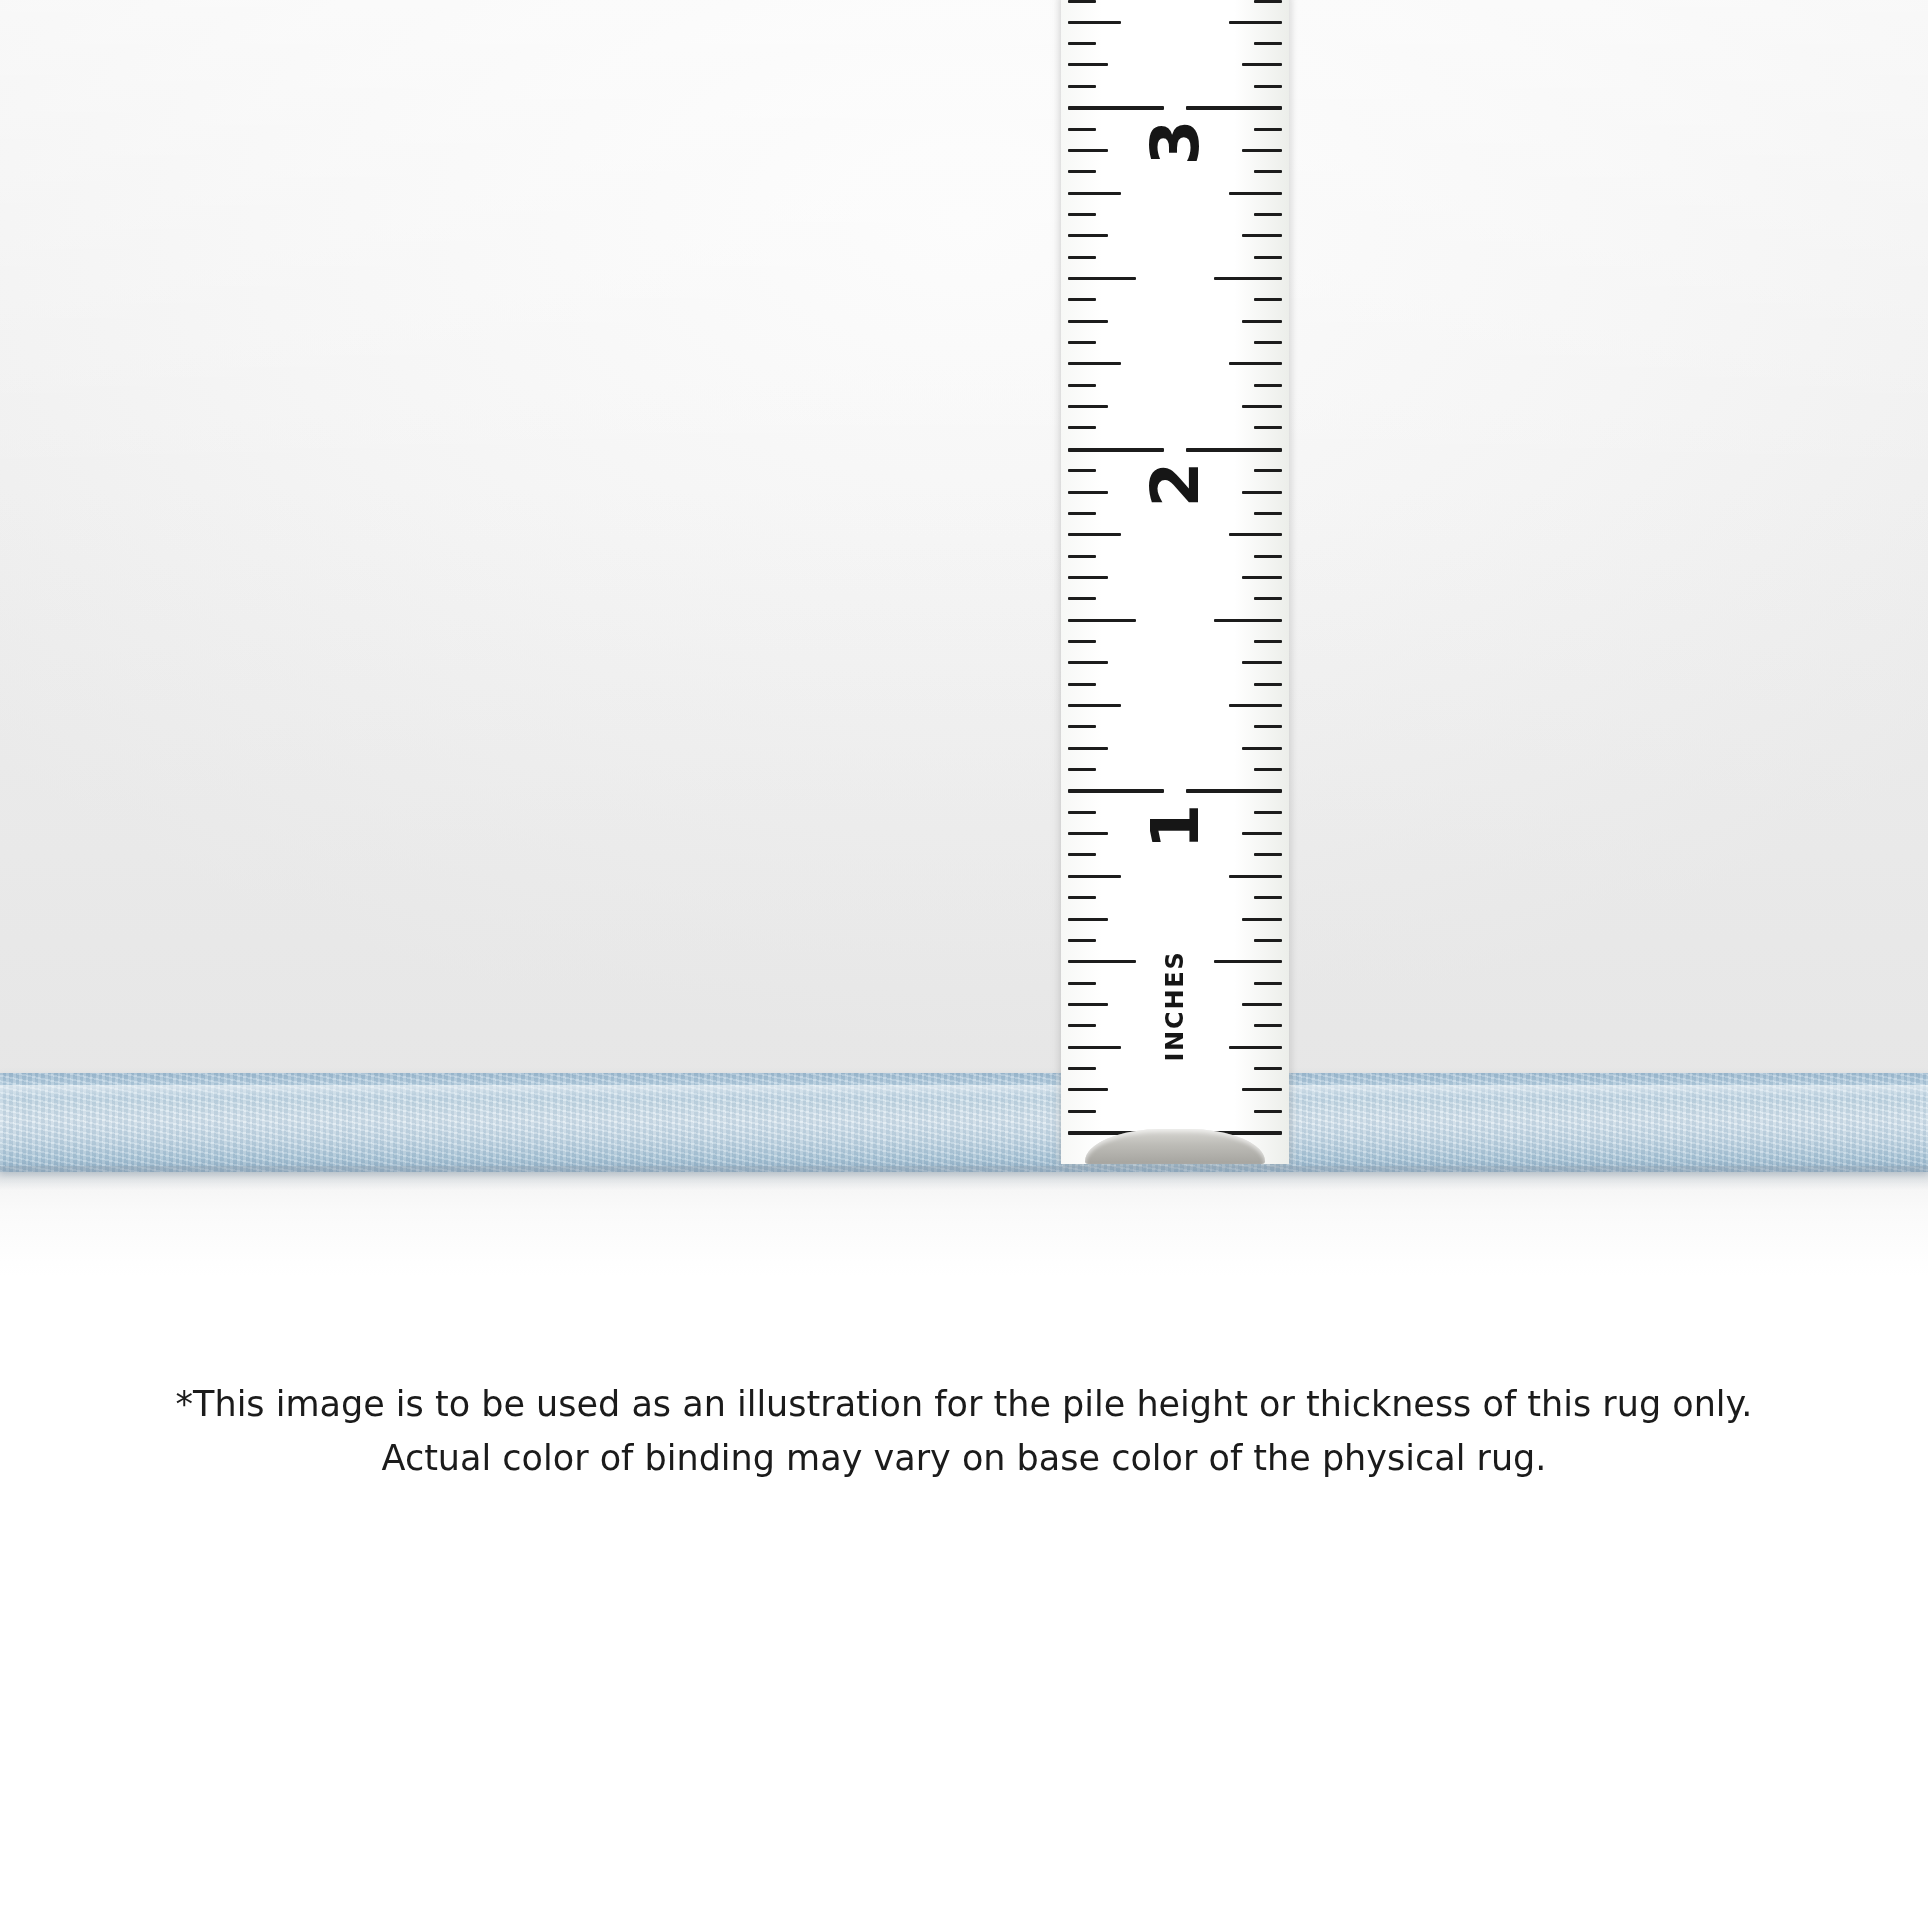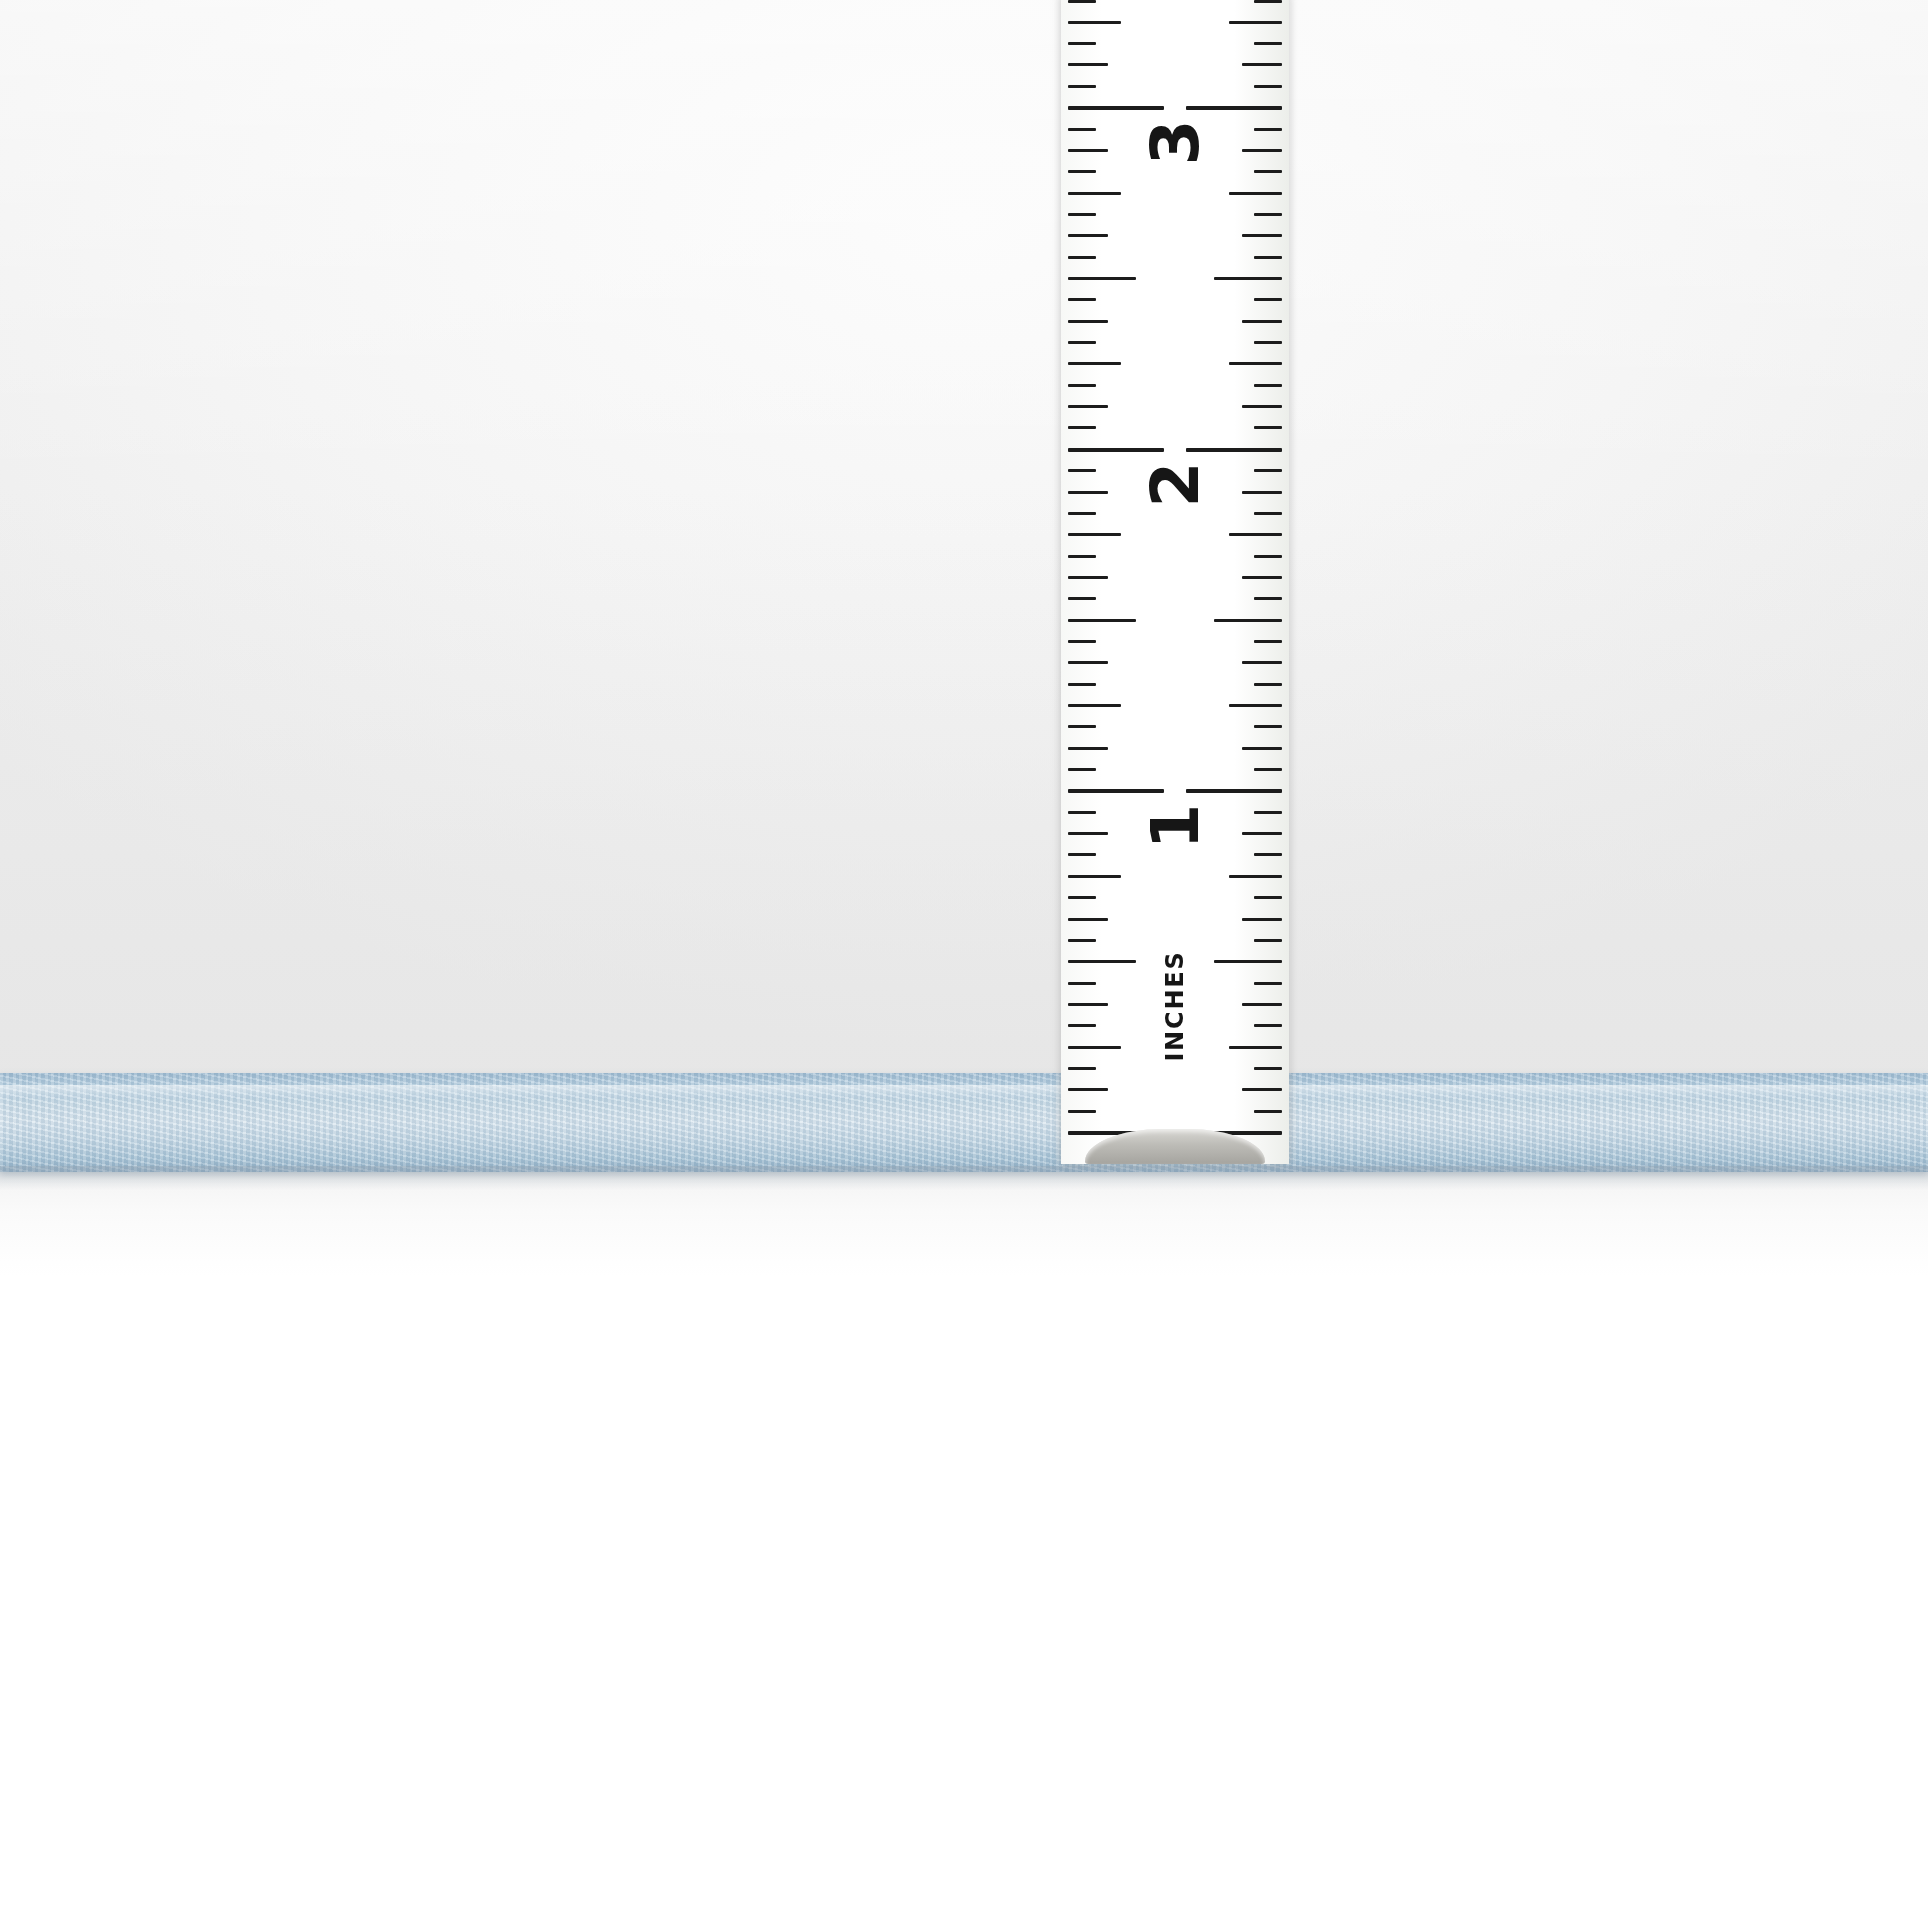--- a/index.html
+++ b/index.html
@@ -329,14 +329,16 @@
     <div class="ruler-num" style="top: 792px;">1</div>
 
     <div class="ruler-inches-label">INCHES</div>
 
     <div class="ruler-tip"></div>
   </div>
 
 </div>
 
 <div class="caption">
+  <span class="line">*This image is to be used as an illustration for the pile height or thickness of this rug only.</span>
+  <span class="line">Actual color of binding may vary on base color of the physical rug.</span>
 </div>
 
 
 </body></html>

